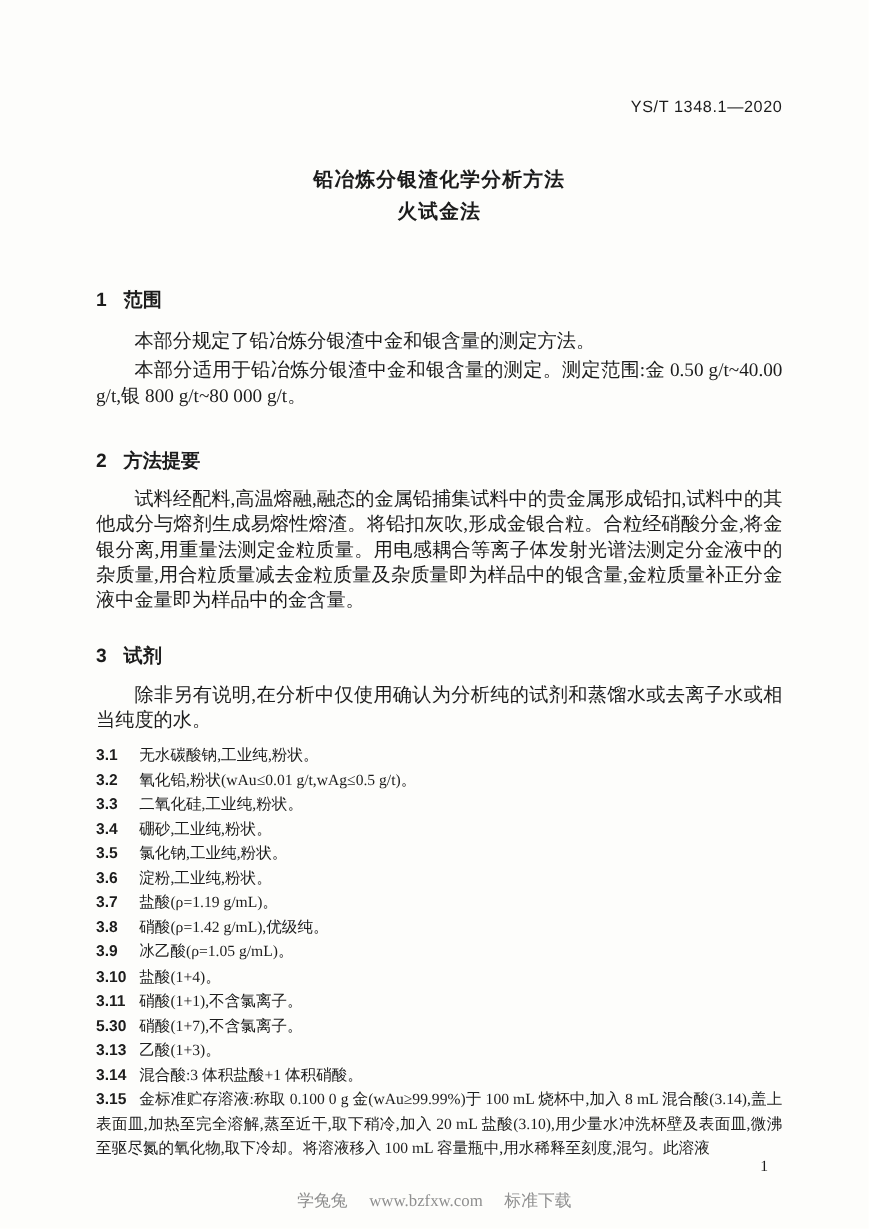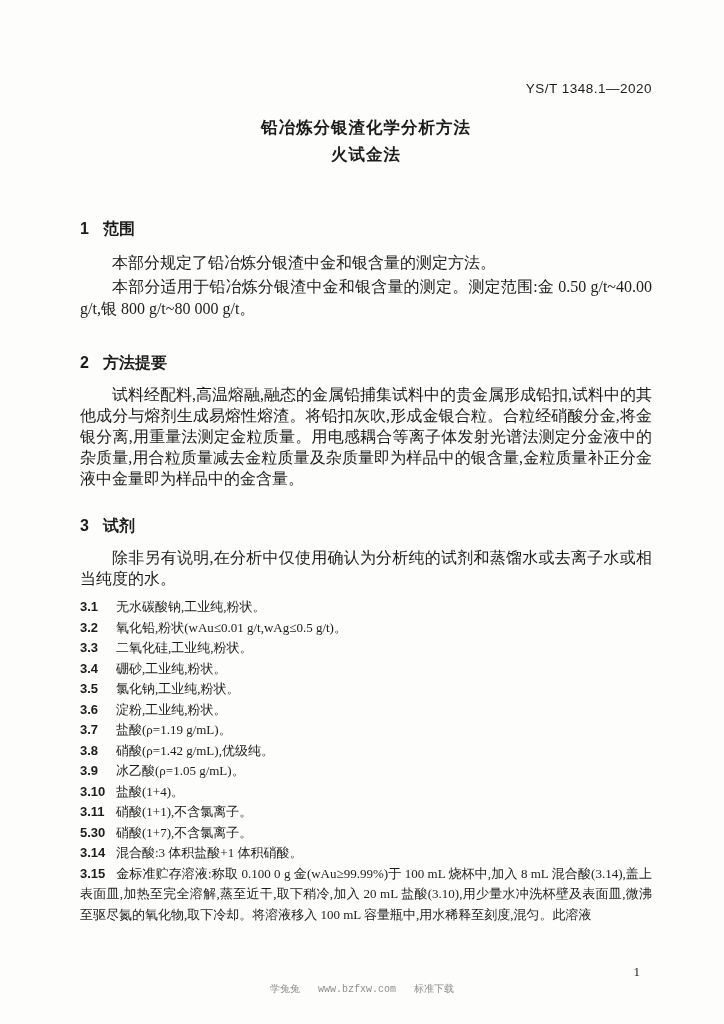--- a/index.html
+++ b/index.html
@@ -19,21 +19,21 @@
     overflow: hidden;
   }
   .std-no {
     text-align: right;
     font-size: 13.5px;
     line-height: 18px;
     letter-spacing: 0.5px;
     font-family: "Liberation Sans", sans-serif;
   }
   .title-block {
-    margin-top: 16px;
+    margin-top: 38px;
     text-align: center;
     font-family: Liberation Serif, serif;
     font-weight: bold;
     font-size: 16.5px;
     line-height: 27px;
     letter-spacing: 1px;
   }
   .sec-heading {
     font-family: "Liberation Sans", sans-serif;
     font-weight: bold;
@@ -69,25 +69,25 @@
   .page-num {
     position: absolute;
     right: 84px;
     bottom: 44px;
     font-size: 13px;
   }
   .watermark {
     position: absolute;
     left: 0;
     right: 0;
-    bottom: 28px;
+    bottom: 14px;
     text-align: center;
     color: #8f8f8f;
-    font-size: 10px;
-    font-family: Liberation Mono, monospace;
+    font-size: 14px;
+    font-family: Liberation Serif, serif;
   }
   .watermark span { margin: 0 9px; }
 </style>
 </head>
 <body>
 
 <div class="page">
 
   <div class="std-no">YS/T 1348.1—2020</div>
 
@@ -118,20 +118,21 @@
     <div class="reagent-row"><span class="num">3.3</span><span>二氧化硅,工业纯,粉状。</span></div>
     <div class="reagent-row"><span class="num">3.4</span><span>硼砂,工业纯,粉状。</span></div>
     <div class="reagent-row"><span class="num">3.5</span><span>氯化钠,工业纯,粉状。</span></div>
     <div class="reagent-row"><span class="num">3.6</span><span>淀粉,工业纯,粉状。</span></div>
     <div class="reagent-row"><span class="num">3.7</span><span>盐酸(ρ=1.19 g/mL)。</span></div>
     <div class="reagent-row"><span class="num">3.8</span><span>硝酸(ρ=1.42 g/mL),优级纯。</span></div>
     <div class="reagent-row"><span class="num">3.9</span><span>冰乙酸(ρ=1.05 g/mL)。</span></div>
     <div class="reagent-row"><span class="num">3.10</span><span>盐酸(1+4)。</span></div>
     <div class="reagent-row"><span class="num">3.11</span><span>硝酸(1+1),不含氯离子。</span></div>
     <div class="reagent-row"><span class="num">5.30</span><span>硝酸(1+7),不含氯离子。</span></div>
+    <div class="reagent-row"><span class="num">3.13</span><span>乙酸(1+3)。</span></div>
     <div class="reagent-row"><span class="num">3.14</span><span>混合酸:3 体积盐酸+1 体积硝酸。</span></div>
     <div class="reagent-row"><span class="num">3.15</span><span>金标准贮存溶液:称取 0.100 0 g 金(wAu≥99.99%)于 100 mL 烧杯中,加入 8 mL 混合酸(3.14),盖上表面皿,加热至完全溶解,蒸至近干,取下稍冷,加入 20 mL 盐酸(3.10),用少量水冲洗杯壁及表面皿,微沸至驱尽氮的氧化物,取下冷却。将溶液移入 100 mL 容量瓶中,用水稀释至刻度,混匀。此溶液</span></div>
   </div>
 
   <div class="page-num">1</div>
 
   <div class="watermark">
     <span>学兔兔</span><span>www.bzfxw.com</span><span>标准下载</span>
   </div>
 

